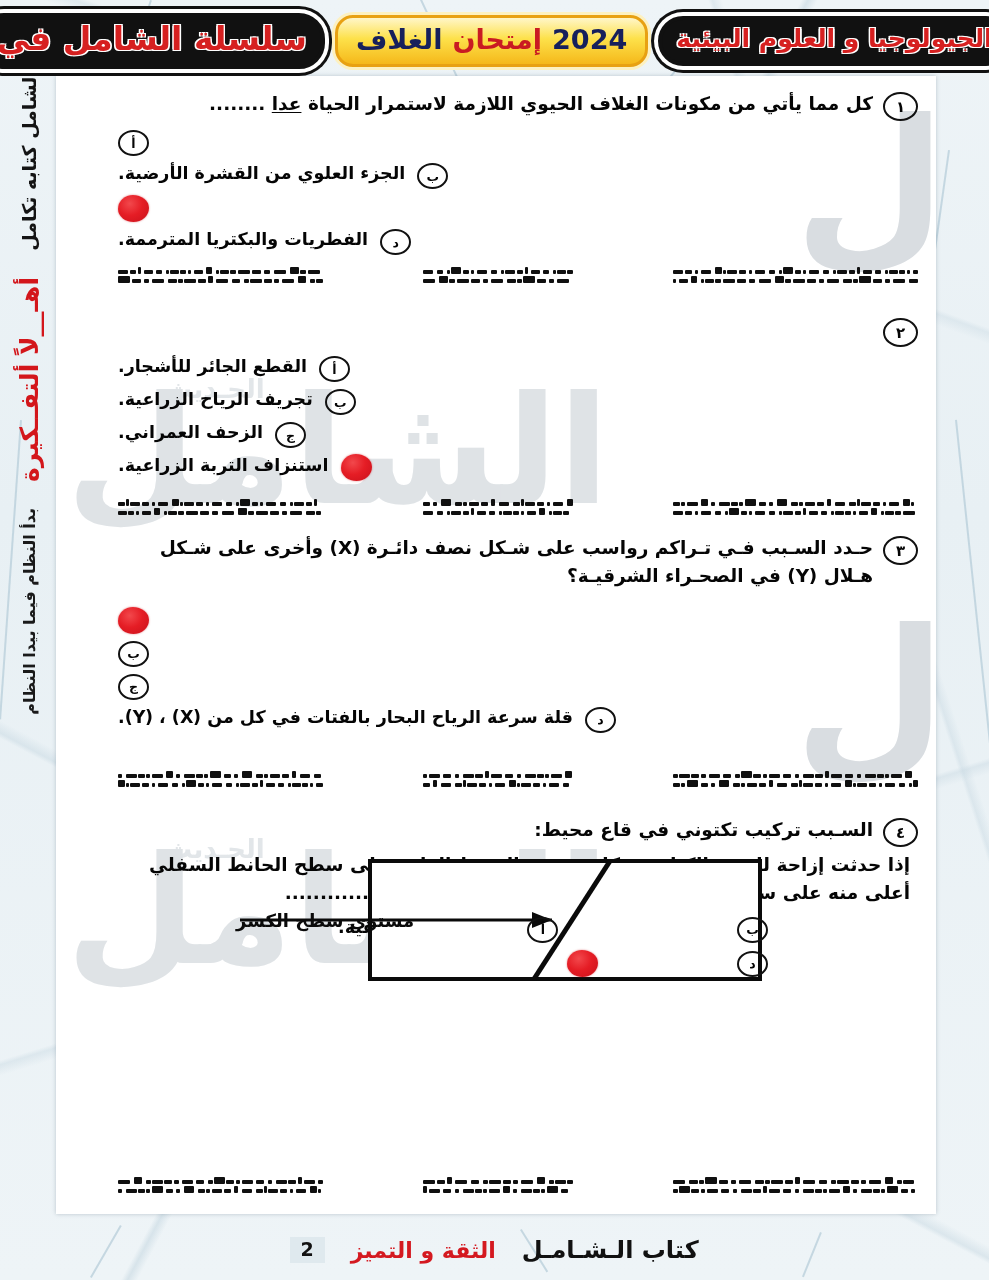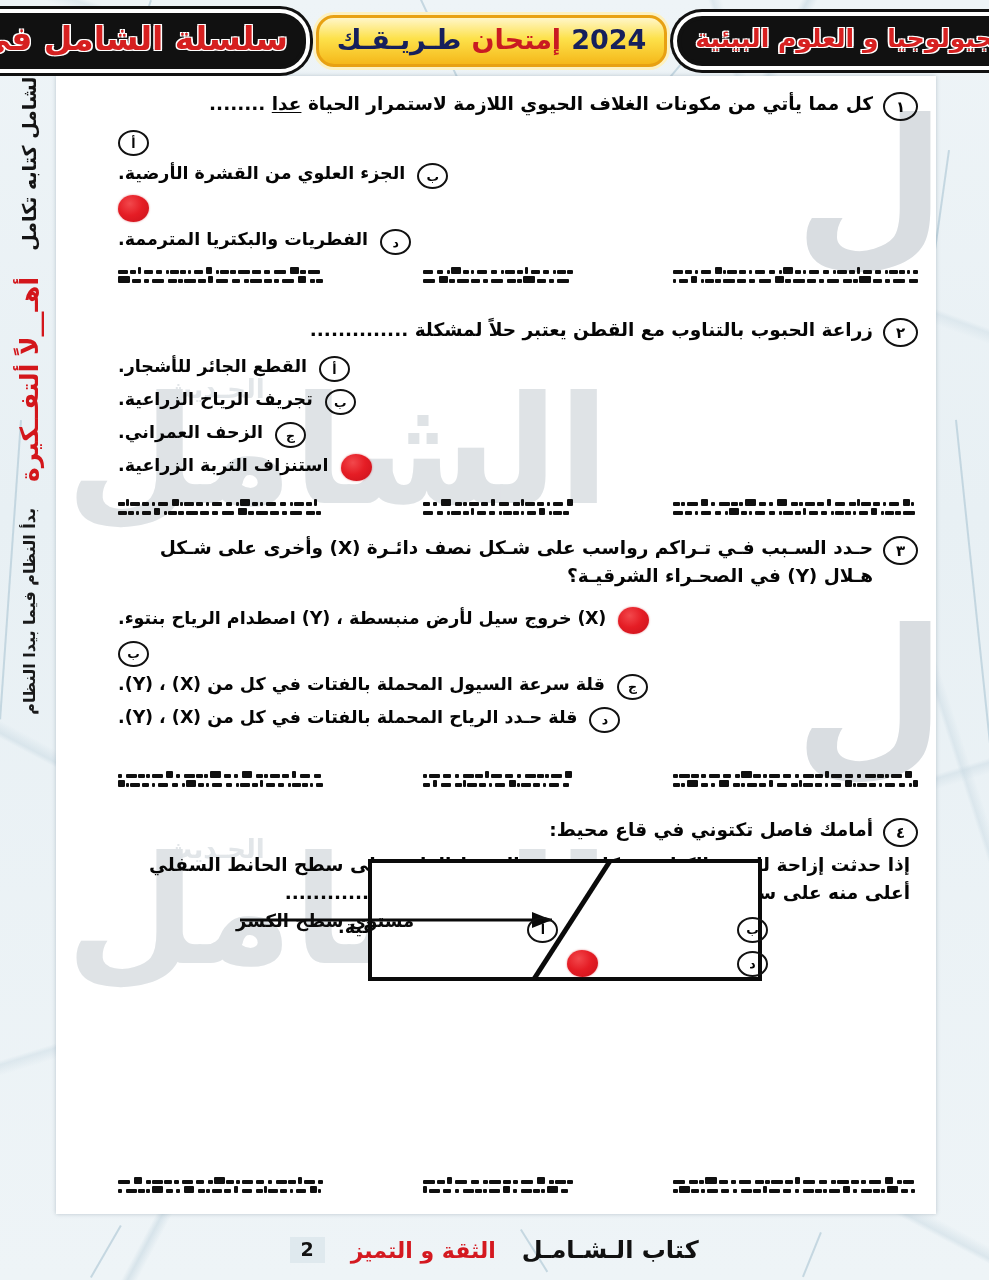--- a/index.html
+++ b/index.html
@@ -319,21 +319,21 @@
   <div class="bg-crack" style="left:120px;top:1225px;width:1.5px;height:60px;transform:rotate(30deg);"></div>
   <div class="bg-crack" style="left:520px;top:1230px;width:1.5px;height:50px;transform:rotate(-32deg);"></div>
   <div class="bg-crack" style="left:820px;top:1232px;width:1.5px;height:48px;transform:rotate(22deg);"></div>
 
   <div class="header">
     <div class="hdr-pill hdr-black small">الجيولوجيا و العلوم البيئية</div>
 
     <div class="hdr-yellow">
       <span class="hy-year">2024</span>
       <span class="hy-red">إمتحان</span>
-      <span class="hy-navy">طـريـقـك</span>
+      <span class="hy-navy">الغلاف</span>
     </div>
 
     <div class="hdr-pill hdr-black">سلسلة الشامل في</div>
   </div>
 
   <div class="side-strip">
     <div class="vtext dark">الشامل كتابه تكامل</div>
     <div class="vtext red">أهـ__لاً ألتفــكيرة</div>
     <div class="vtext thin">بدأ النظام فيما بيدا النظام</div>
   </div>
@@ -506,21 +506,20 @@
             <i style="left: 164px; top: 13px; width: 12px; height: 4px;"></i>
             <i style="left: 180px; top: 10px; width: 8px; height: 7px;"></i>
             <i style="left: 192px; top: 13px; width: 5px; height: 4px;"></i>
             <i style="left: 198px; top: 13px; width: 7px; height: 4px;"></i>
           </div>
         </div>
 
       <div class="question" style="top:240px;">
         <div class="qhead">
           <div class="qnum">٢</div>
-          <div class="qtext">زراعة الحبوب بالتناوب مع القطن يعتبر حلاً لمشكلة ..............</div>
         </div>
         <div class="opts" style="padding-right:40px;">
           <div class="opt">
             <div class="opt-label">
                 <span>أ</span>
               </div>
             <div class="opt-text">القطع الجائر للأشجار.</div>
           </div>
           <div class="opt">
             <div class="opt-label">
@@ -684,38 +683,36 @@
       <div class="question" style="top:458px;">
         <div class="qhead">
           <div class="qnum">٣</div>
           <div class="qtext" style="max-width:735px;">حـدد السـبب فـي تـراكم رواسب على شـكل نصف دائـرة (X) وأخرى على شـكل هـلال (Y) في الصحـراء الشرقيـة؟</div>
         </div>
         <div class="opts" style="padding-right:12px;margin-top:16px;">
           <div class="opt">
             <div class="opt-label picked">
                 <span>أ</span>
               </div>
-            <div class="opt-text">(X) خروج سيل لأرض منبسطة ، (Y) اصطدام الرياح بنتوء.</div>
           </div>
           <div class="opt">
             <div class="opt-label">
                 <span>ب</span>
               </div>
           </div>
           <div class="opt">
             <div class="opt-label">
                 <span>ج</span>
               </div>
-            <div class="opt-text">قلة سرعة السيول المحملة بالفتات في كل من (X) ، (Y).</div>
           </div>
           <div class="opt">
             <div class="opt-label">
                 <span>د</span>
               </div>
-            <div class="opt-text">قلة حـدد الرياح المحملة بالفتات في كل من (X) ، (Y).</div>
+            <div class="opt-text">قلة سرعة الرياح البحار بالفتات في كل من (X) ، (Y).</div>
           </div>
         </div>
       </div>
 
       <div class="sep" style="top:692px;">
           <div class="sep-seg" style="width: 245px;">
             <i style="left: 0px; top: 4px; width: 5px; height: 4px;"></i>
             <i style="left: 6px; top: 4px; width: 11px; height: 4px;"></i>
             <i style="left: 18px; top: 4px; width: 8px; height: 4px;"></i>
             <i style="left: 28px; top: 4px; width: 5px; height: 4px;"></i>
@@ -845,21 +842,21 @@
             <i style="left: 174px; top: 13px; width: 9px; height: 4px;"></i>
             <i style="left: 184px; top: 13px; width: 6px; height: 4px;"></i>
             <i style="left: 192px; top: 13px; width: 3px; height: 4px;"></i>
             <i style="left: 198px; top: 13px; width: 7px; height: 4px;"></i>
           </div>
         </div>
 
       <div class="question" style="top:740px;">
         <div class="qhead">
           <div class="qnum">٤</div>
-          <div class="qtext">أمامك فاصل تكتوني في قاع محيط:</div>
+          <div class="qtext">السـبب تركيب تكتوني في قاع محيط:</div>
         </div>
 
         <div class="figure">
           <svg width="800" height="150" viewBox="0 0 800 150">
             <rect x="270" y="14" width="390" height="118" fill="#ffffff" stroke="#0a0a0a" stroke-width="4"></rect>
             <line x1="434" y1="132" x2="510" y2="14" stroke="#0a0a0a" stroke-width="5"></line>
             <line x1="140" y1="73" x2="452" y2="73" stroke="#0a0a0a" stroke-width="3"></line>
             <polygon points="452,73 432,65 432,81" fill="#0a0a0a"></polygon>
             <text x="136" y="80" text-anchor="end" font-family="DejaVu Sans, sans-serif" font-size="18" font-weight="bold" fill="#0a0a0a" direction="rtl">مستوى سطح الكسر</text>
           </svg>

